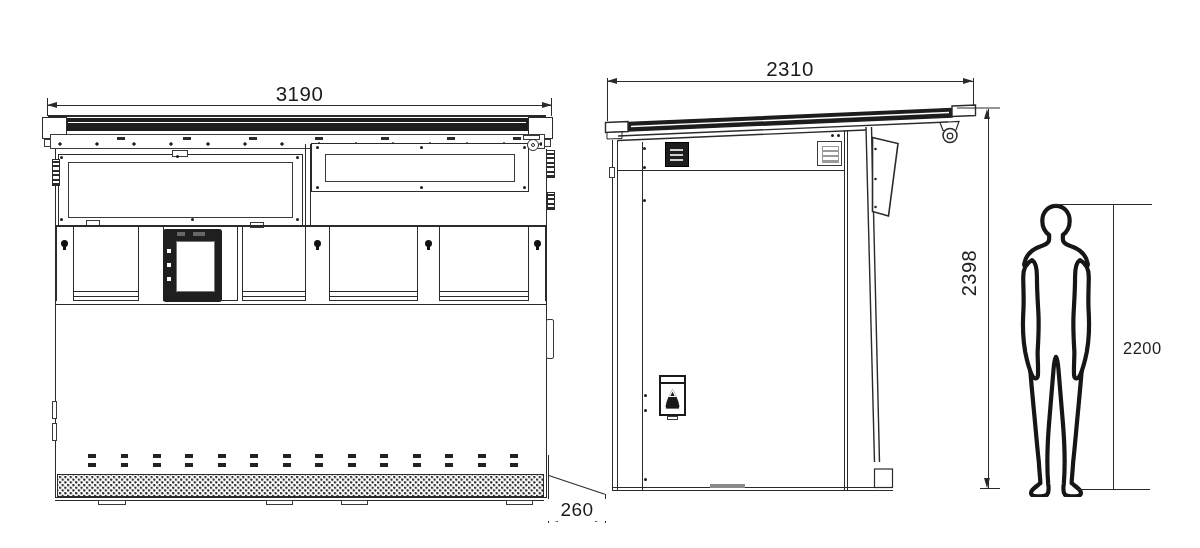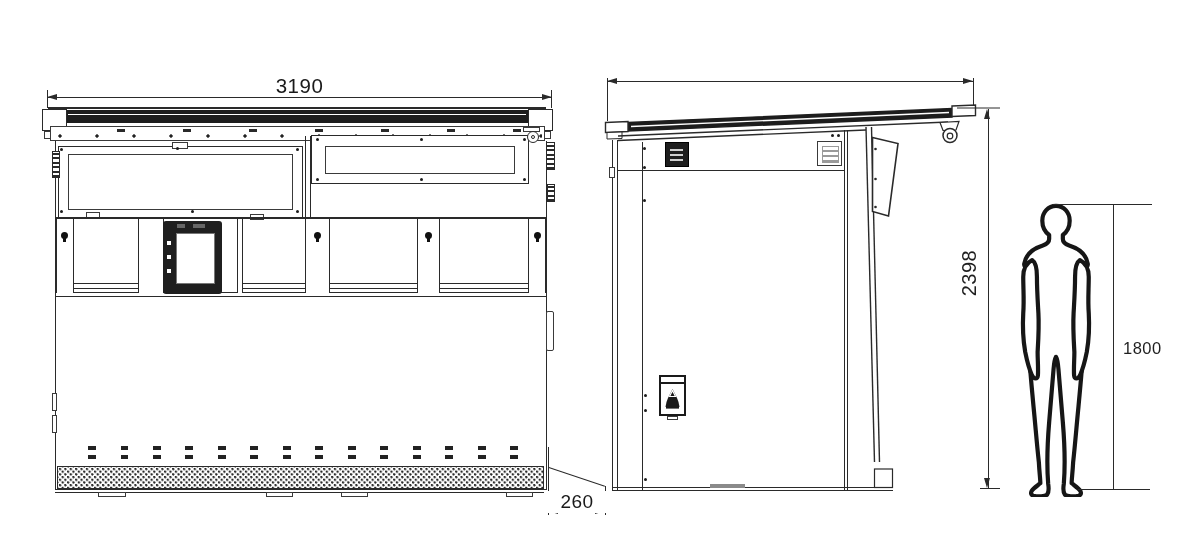--- a/index.html
+++ b/index.html
@@ -21,21 +21,21 @@
   .keyhole{position:absolute;width:7px;height:7px;background:#111;border-radius:50%;}
   .keyhole::after{content:'';position:absolute;left:2.1px;top:5px;width:2.6px;height:4.5px;background:#111;}
   .rail{position:absolute;height:6px;border-top:1px solid #2a2a2a;border-bottom:1px solid #2a2a2a;box-sizing:border-box;}
   .pillar{position:absolute;border-left:1px solid #2a2a2a;border-right:1px solid #2a2a2a;box-sizing:border-box;background:#fff;}
 </style>
 </head>
 <body>
 
 <div id="canvas">
 
-  <div class="a" style="left:0;top:0;width:1200px;height:440px;text-decoration:underline;">
+  <div class="a" style="left:0;top:8px;width:1200px;height:440px;text-decoration:underline;">
 
     <div class="dimtxt" style="left:47px;top:74px;width:505px;">3190</div>
     <div class="vl" style="left:47px;top:90px;height:18px;"></div>
     <div class="vl" style="left:550.5px;top:90px;height:18px;"></div>
     <div class="hl" style="left:47px;top:96.5px;width:505px;"></div>
     <div class="ar l" style="left:47px;top:93.8px;"></div>
     <div class="ar r" style="left:542px;top:93.8px;"></div>
 
     <div class="hl" style="left:48px;top:107px;width:498px;height:1.6px;"></div>
     <div class="a" style="left:66px;top:110px;width:462px;height:13px;background:#1d1d1d;">
@@ -128,20 +128,21 @@
     <div class="hl" style="left:549px;top:467px;width:59px;transform:rotate(18.5deg);transform-origin:0 0;"></div>
     <div class="vl" style="left:604.5px;top:486px;height:29px;"></div>
     <div class="hl" style="left:548px;top:510.5px;width:57px;"></div>
     <div class="ar l" style="left:548px;top:507.8px;"></div>
     <div class="ar r" style="left:595px;top:507.8px;"></div>
     <div class="dimtxt" style="left:544px;top:491px;width:66px;font-size:19px;background:#fff;">260</div>
   </div>
 
   <div class="a" style="left:0;top:0;width:1200px;height:548px;">
 
+    <div class="dimtxt" style="left:607px;top:57px;width:366px;">2310</div>
     <div class="vl" style="left:607px;top:78px;height:43px;"></div>
     <div class="vl" style="left:972.5px;top:78px;height:29px;"></div>
     <div class="hl" style="left:607px;top:80.5px;width:366px;"></div>
     <div class="ar l" style="left:607px;top:77.8px;"></div>
     <div class="ar r" style="left:963px;top:77.8px;"></div>
 
     <div class="a" style="left:612px;top:140px;width:5.5px;height:350px;border-left:1.5px solid #2a2a2a;border-right:1px solid #2a2a2a;box-sizing:border-box;"></div>
     <div class="vl" style="left:642px;top:142px;height:348px;"></div>
     <div class="a" style="left:843.5px;top:130px;width:4.5px;height:360px;border-left:1px solid #2a2a2a;border-right:1.5px solid #2a2a2a;box-sizing:border-box;"></div>
     <div class="hl" style="left:617px;top:169.5px;width:228px;"></div>
@@ -226,16 +227,16 @@
           C79.3,127 78.5,141 76.5,152.5 C74.5,162.5 72,171 69.5,176.5 C67.5,180.5 64,180.5 63.5,176.5
           C63,170 63.8,160 63.8,152.5 C63,139 62.2,127 63,113 C63.8,99 64.5,89 64.5,76
           C64.5,68.5 65.5,61.5 69.5,59 Z"></path>
         <use href="#armR" transform="translate(90 0) scale(-1 1)"></use>
       </g>
     </svg>
 
     <div class="hl" style="left:1053px;top:204px;width:99px;height:1px;"></div>
     <div class="vl" style="left:1113px;top:204px;height:286px;width:1px;"></div>
     <div class="hl" style="left:1078px;top:489px;width:72px;height:1px;"></div>
-    <div class="a" style="left:1123px;top:339px;font-size:16.5px;letter-spacing:.5px;">1800</div>
+    <div class="a" style="left:1123px;top:339px;font-size:16.5px;letter-spacing:.5px;">2200</div>
   </div>
 
 </div>
 
 </body></html>

